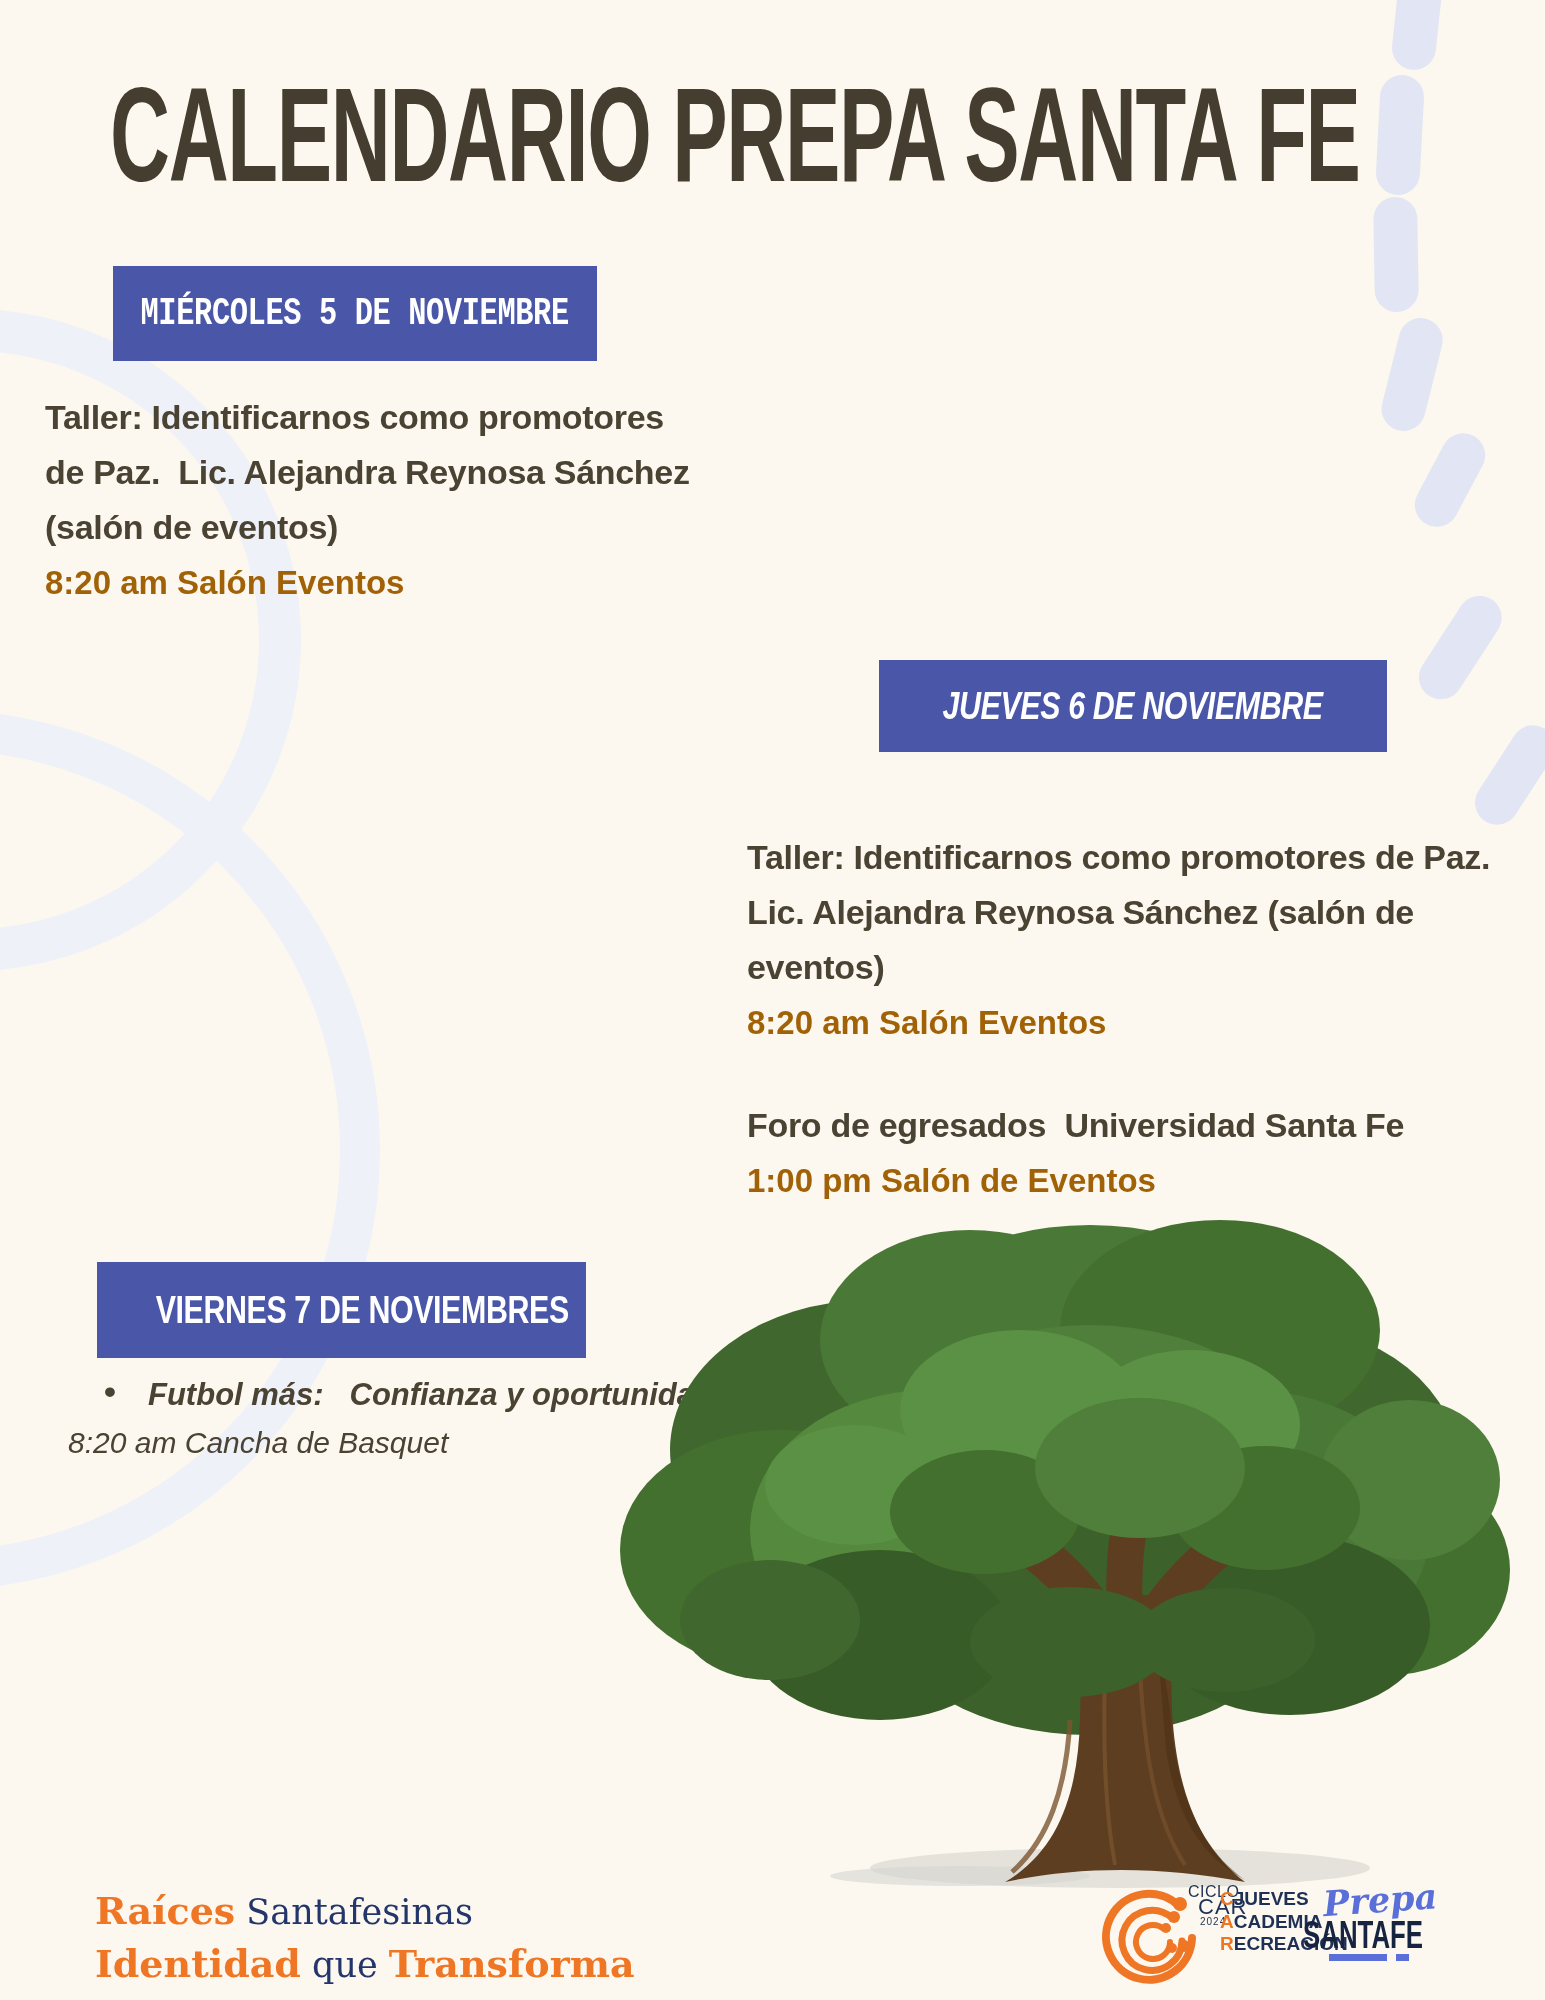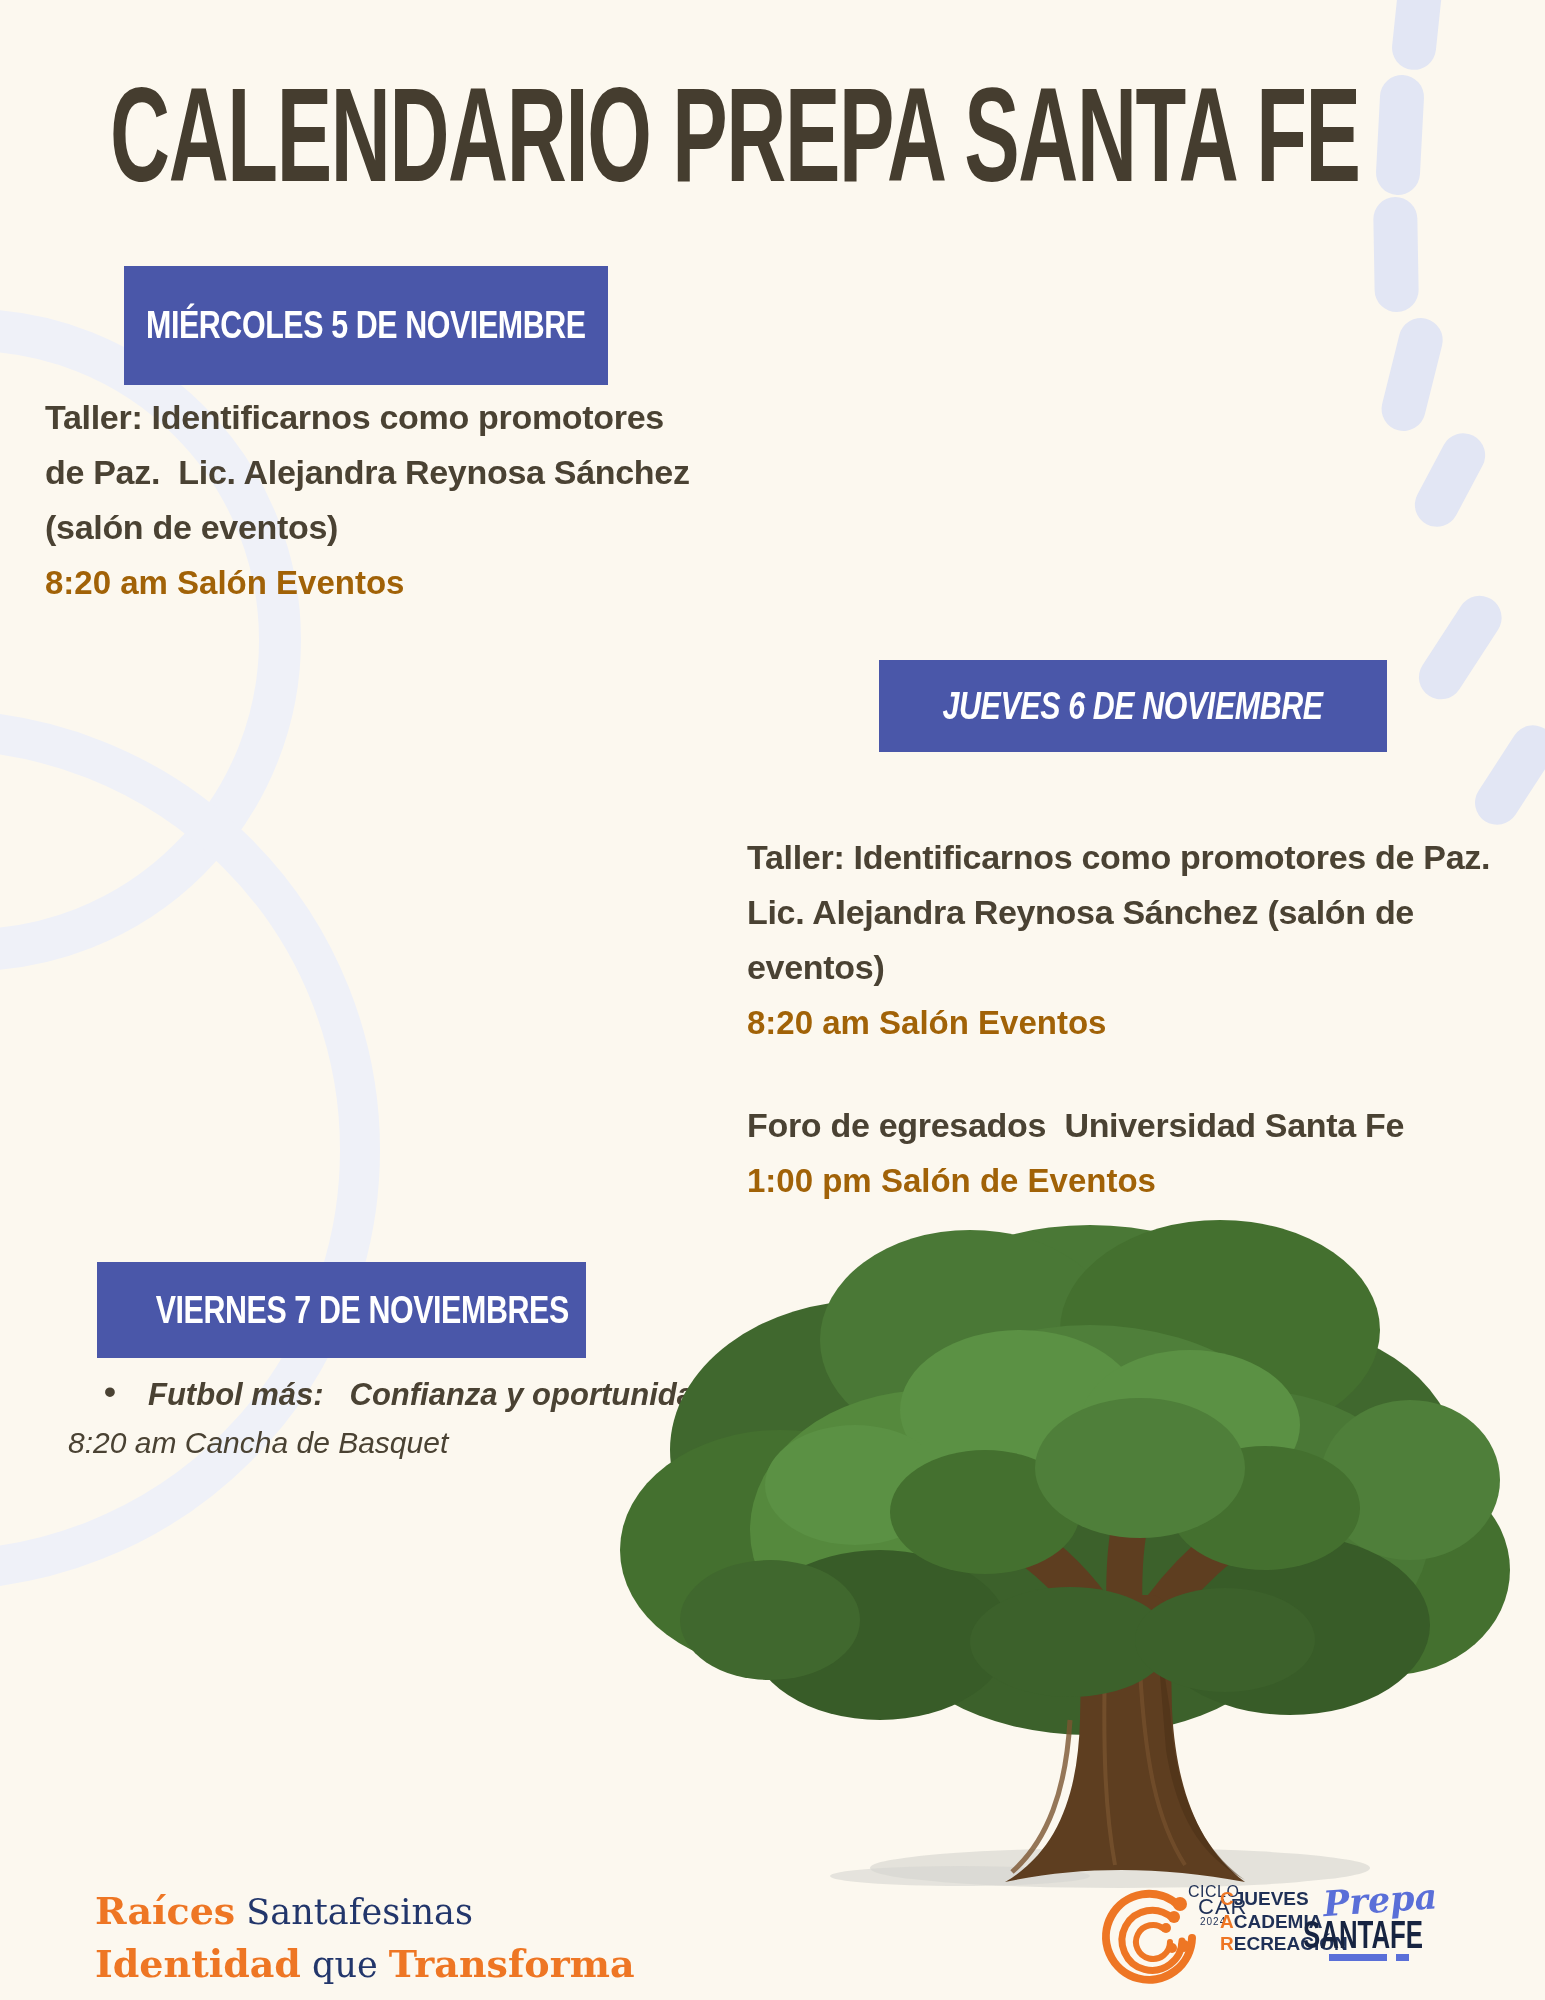--- a/index.html
+++ b/index.html
@@ -19,21 +19,21 @@
 
   
   .banner{
     position:absolute;background:#4A57A9;color:#FFFFFF;
     display:flex;align-items:center;justify-content:center;
   }
   .banner .banner-label{
     font-weight:bold;font-size:38px;letter-spacing:-0.5px;white-space:nowrap;
     transform:scaleX(0.8);
   }
-  .banner-wed{left:124px;top:266px;width:484px;height:119px;}
+  .banner-wed{left:113px;top:266px;width:484px;height:95px;font-family:Liberation Mono, monospace;}
   .banner-thu{left:879px;top:660px;width:508px;height:92px;font-style:italic;}
   .banner-fri{left:97px;top:1262px;width:448px;height:96px;padding-left:41px;}
 
   
   .events{position:absolute;}
   .events-wed{left:45px;top:390px;width:665px;}
   .events-thu{left:747px;top:830px;width:780px;}
   .events-fri{left:68px;top:1372px;width:660px;}
   .ev-title{
     margin:0;font-weight:bold;font-size:34px;line-height:55px;

